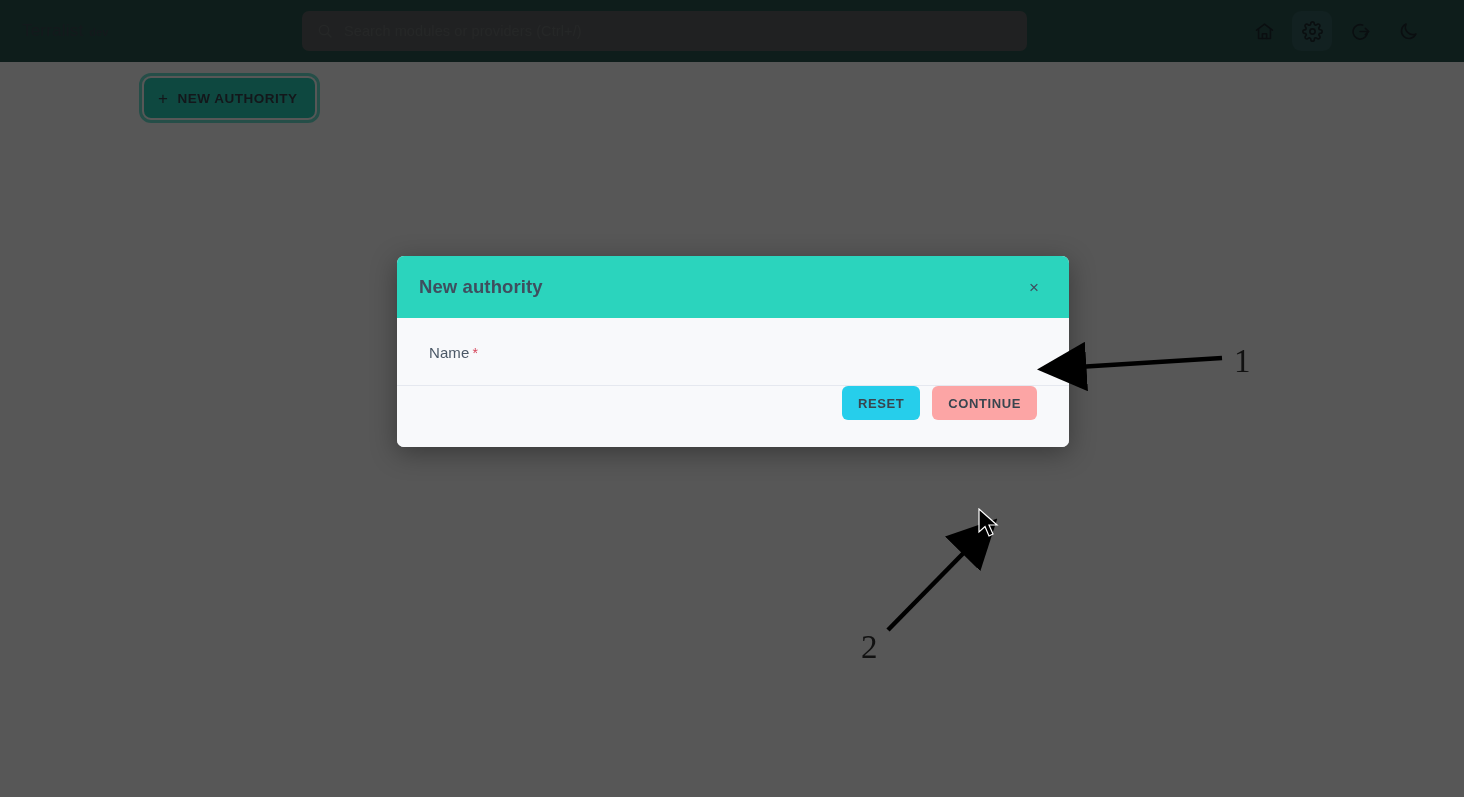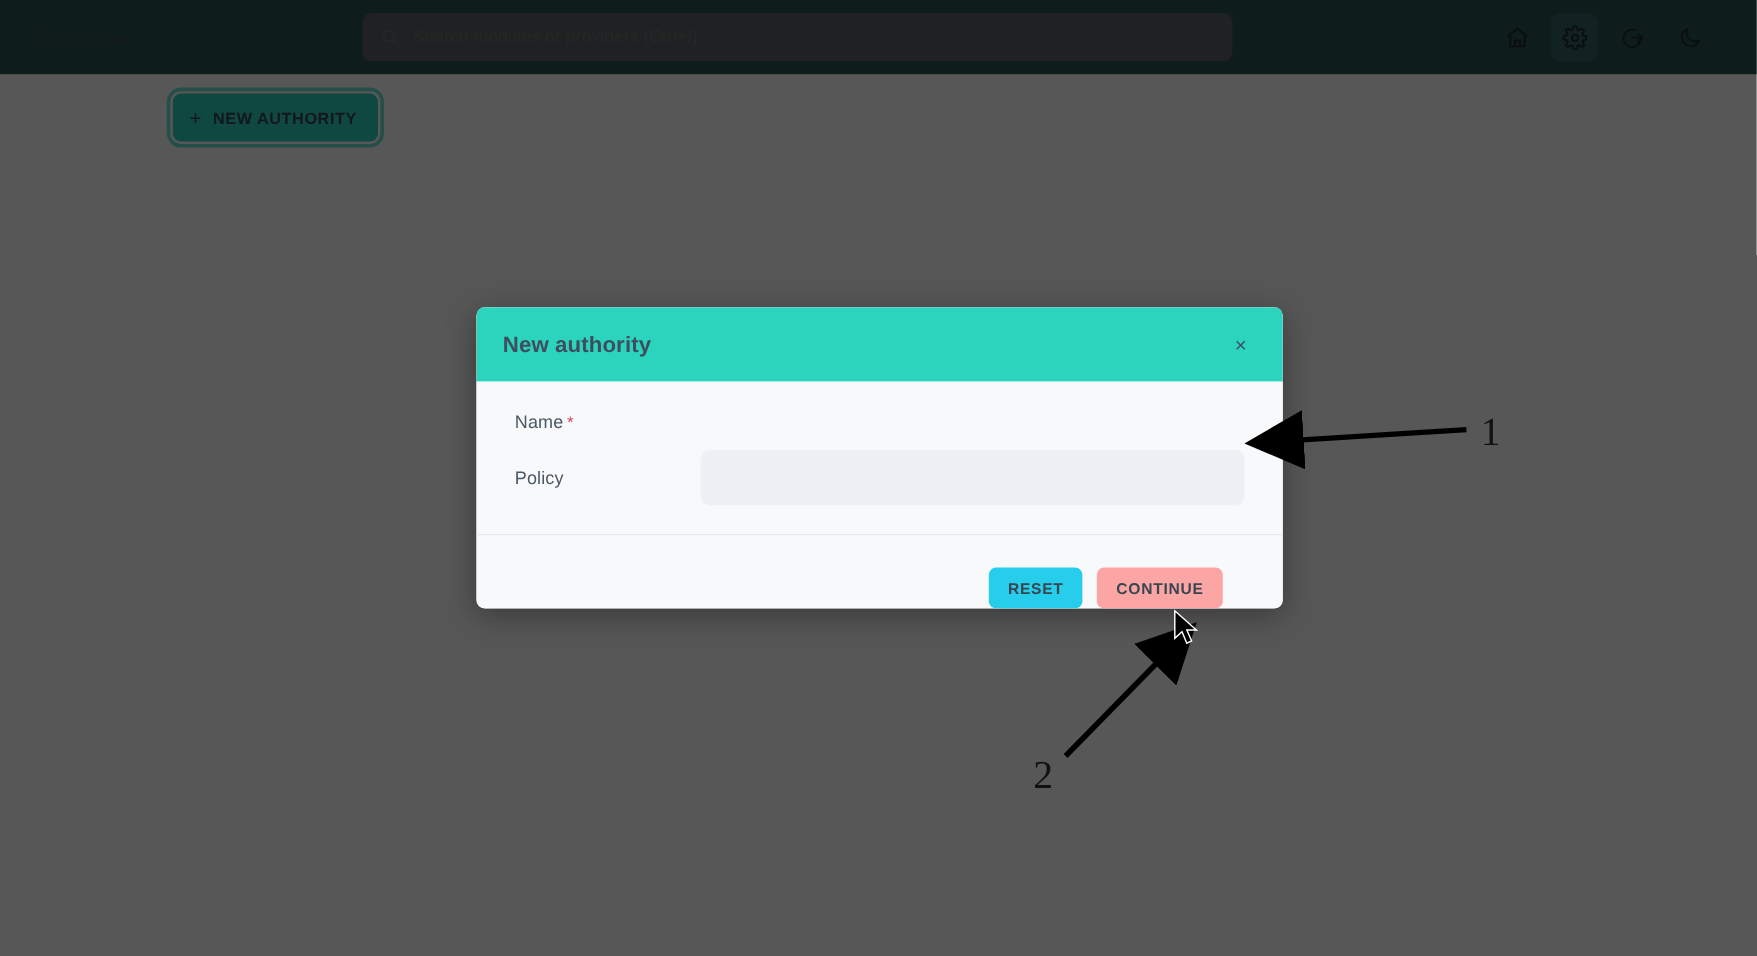--- a/index.html
+++ b/index.html
@@ -168,21 +168,20 @@
     line-height: 1;
   }
 
   .modal-body {
     background: #f8f9fb;
     padding: 26px 32px 24px 32px;
   }
 
   .form-row {
     display: flex;
-    align-items: center;
     margin-bottom: 14px;
   }
   .form-row:last-child { margin-bottom: 0; }
 
   .form-label {
     width: 155px;
     flex: 0 0 auto;
     font-size: 15px;
     color: #4b5866;
     letter-spacing: .1px;
@@ -206,24 +205,24 @@
     color: #3c4a58;
     font-family: "Liberation Sans", sans-serif;
   }
   .form-field.empty { color: transparent; }
 
   .modal-footer {
     border-top: 1px solid #e5e8ef;
     background: #f8f9fb;
     height: 62px;
     display: flex;
-    align-items: flex-end;
+    align-items: flex-start;
     justify-content: flex-end;
     gap: 12px;
-    padding: 0 50px;
+    padding: 0 32px;
   }
   .btn {
     height: 34px;
     padding: 0 16px;
     border: none;
     border-radius: 6px;
     font-size: 13px;
     font-weight: 700;
     letter-spacing: .6px;
     color: #39454f;
@@ -339,26 +338,20 @@
     </div>
 
     <div class="modal-body">
 
       <div class="form-row">
         <div class="form-label">
           <span>Name</span><span class="required-star">*</span>
         </div>
       </div>
 
-      <div class="form-row">
-        <div class="form-label">
-          <span>Policy</span>
-        </div>
-        <div class="form-field empty"></div>
-      </div>
 
     </div>
 
     <div class="modal-footer">
       <button class="btn btn-reset">RESET</button>
       <button class="btn btn-continue">CONTINUE</button>
     </div>
 
   </div>
 

